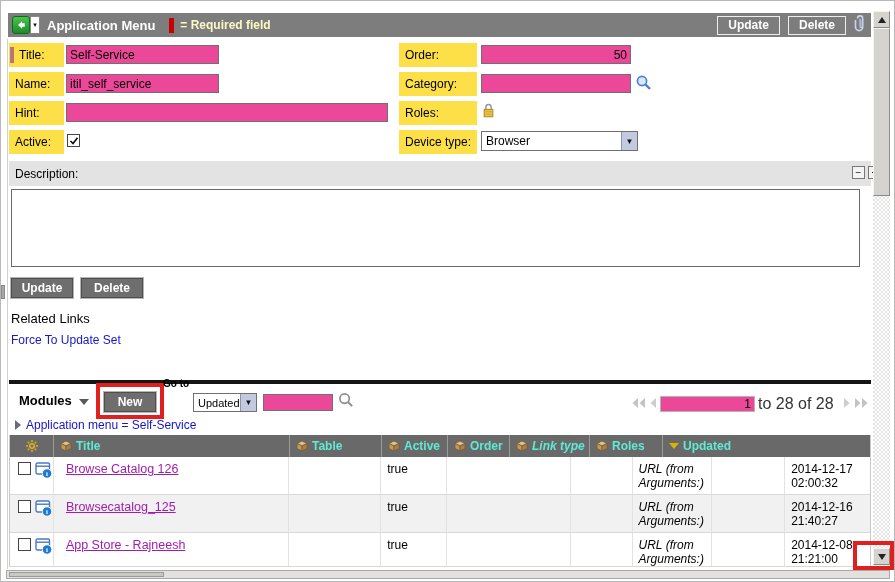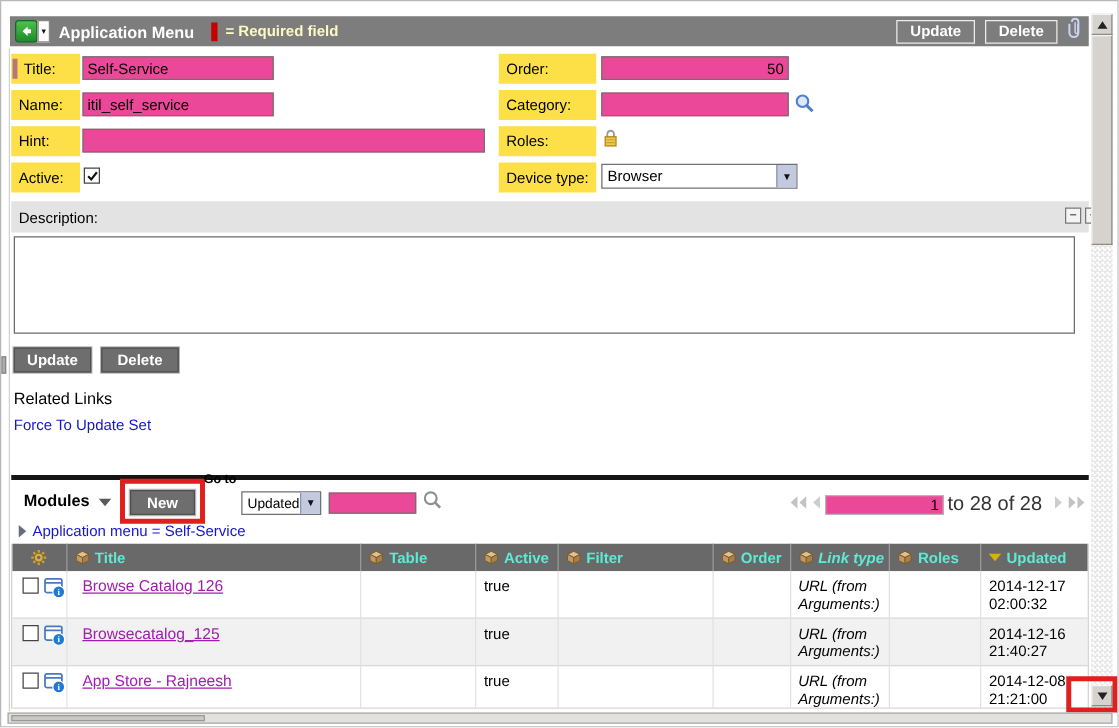--- a/index.html
+++ b/index.html
@@ -269,28 +269,20 @@
         <span>Table</span>
       </div>
       <div class="th c3">
         <svg width="12" height="12" viewBox="0 0 12 12">
             <path d="M6 1 L11 3.5 L6 6 L1 3.5 Z" fill="#e0c08e" stroke="#7a5c30" stroke-width="0.8"></path>
             <path d="M1 3.5 L6 6 L6 11 L1 8.5 Z" fill="#c09a60" stroke="#7a5c30" stroke-width="0.8"></path>
             <path d="M11 3.5 L6 6 L6 11 L11 8.5 Z" fill="#a88148" stroke="#7a5c30" stroke-width="0.8"></path>
           </svg>
         <span>Active</span>
       </div>
-      <div class="th c4">
-        <svg width="12" height="12" viewBox="0 0 12 12">
-            <path d="M6 1 L11 3.5 L6 6 L1 3.5 Z" fill="#e0c08e" stroke="#7a5c30" stroke-width="0.8"></path>
-            <path d="M1 3.5 L6 6 L6 11 L1 8.5 Z" fill="#c09a60" stroke="#7a5c30" stroke-width="0.8"></path>
-            <path d="M11 3.5 L6 6 L6 11 L11 8.5 Z" fill="#a88148" stroke="#7a5c30" stroke-width="0.8"></path>
-          </svg>
-        <span>Filter</span>
-      </div>
       <div class="th c5">
         <svg width="12" height="12" viewBox="0 0 12 12">
             <path d="M6 1 L11 3.5 L6 6 L1 3.5 Z" fill="#e0c08e" stroke="#7a5c30" stroke-width="0.8"></path>
             <path d="M1 3.5 L6 6 L6 11 L1 8.5 Z" fill="#c09a60" stroke="#7a5c30" stroke-width="0.8"></path>
             <path d="M11 3.5 L6 6 L6 11 L11 8.5 Z" fill="#a88148" stroke="#7a5c30" stroke-width="0.8"></path>
           </svg>
         <span>Order</span>
       </div>
       <div class="th c6">
         <svg width="12" height="12" viewBox="0 0 12 12">

